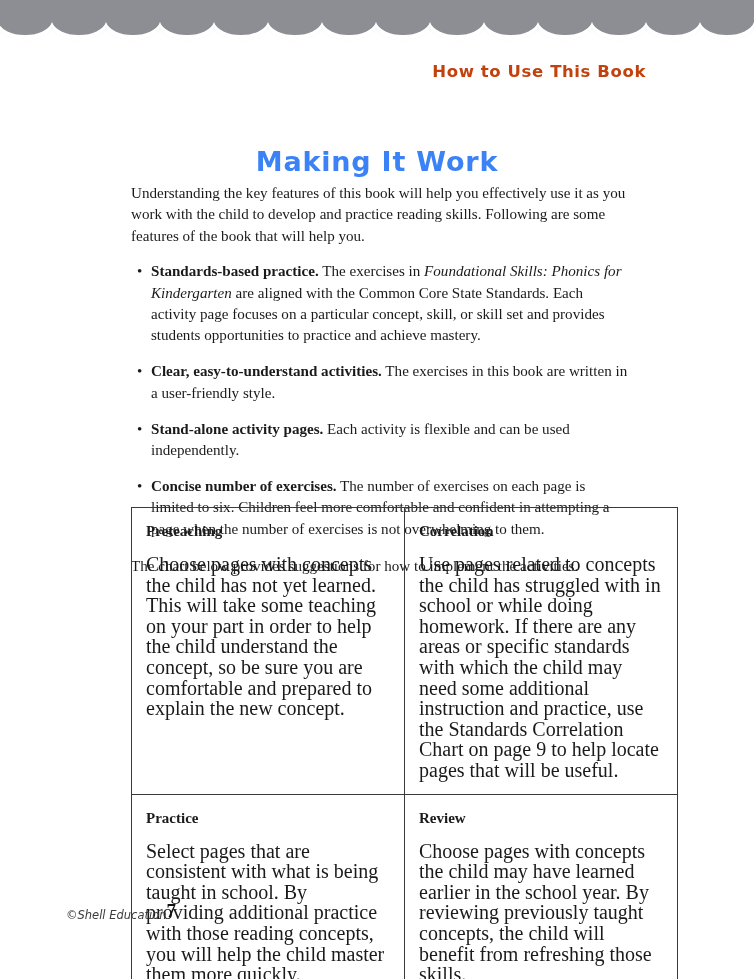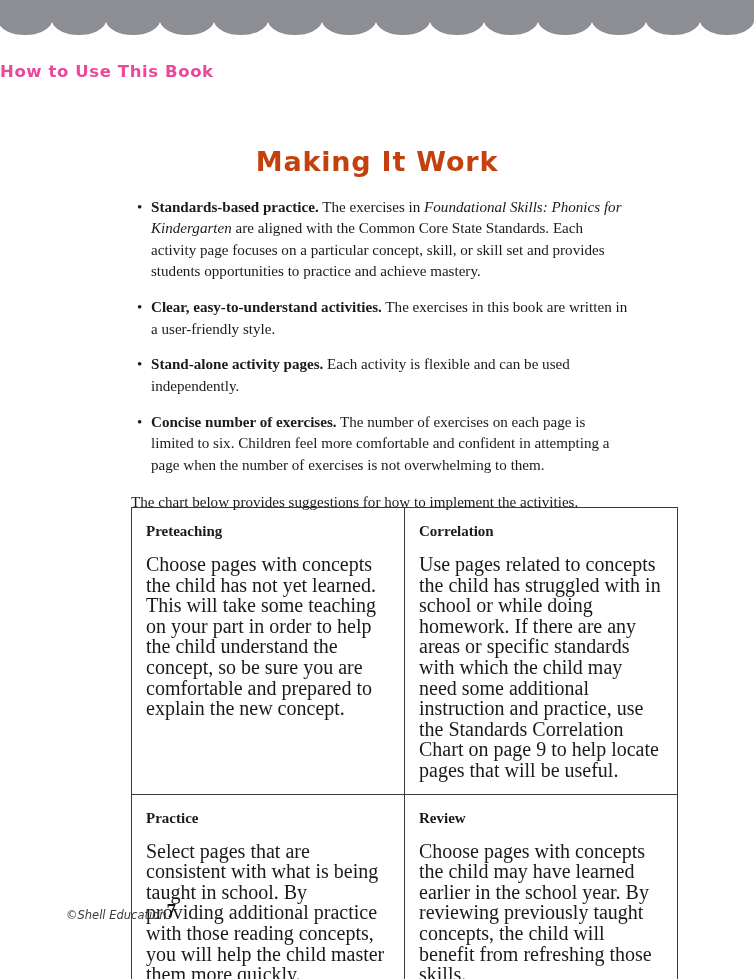--- a/index.html
+++ b/index.html
@@ -28,41 +28,42 @@
   .header-band svg {
     display: block;
   }
 
   
   .running-head {
     position: absolute;
     top: 62px;
     left: 0;
     width: 754px;
+    text-align: right;
     padding-right: 108px;
     box-sizing: border-box;
     font-family: "DejaVu Sans", sans-serif;
     font-size: 16.5px;
     font-weight: 600;
     letter-spacing: 0.6px;
-    color: #ec4899;
+    color: #c2410c;
   }
 
   
   .page-title {
     position: absolute;
     top: 128px;
     left: 0;
     width: 754px;
     text-align: center;
     font-family: "DejaVu Sans", sans-serif;
     font-size: 27px;
     font-weight: 700;
     letter-spacing: 0.8px;
-    color: #c2410c;
+    color: #3b82f6;
   }
 
   
   .content {
     position: absolute;
     top: 183px;
     left: 131px;
     width: 500px;
   }
 
@@ -244,20 +245,21 @@
              Z" fill="#8c8e93"></path>
   </svg>
 </div>
 
 <div class="running-head">How to Use This Book</div>
 
 <h1 class="page-title">Making It Work</h1>
 
 <div class="content">
 
+  <p class="intro-para">Understanding the key features of this book will help you effectively use it as you work with the child to develop and practice reading skills.  Following are some features of the book that will help you.</p>
 
   <ul class="bullet-list">
     <li class="bullet-item">
       <span class="bullet-dot">•</span><span class="bullet-lead">Standards-based practice.</span><span>  The exercises in </span><span class="bullet-ital">Foundational Skills: Phonics for Kindergarten</span><span> are aligned with the Common Core State Standards.  Each activity page focuses on a particular concept, skill, or skill set and provides students opportunities to practice and achieve mastery.</span>
     </li>
     <li class="bullet-item">
       <span class="bullet-dot">•</span><span class="bullet-lead">Clear, easy-to-understand activities.</span><span>  The exercises in this book are written in a user-friendly style.</span>
     </li>
     <li class="bullet-item">
       <span class="bullet-dot">•</span><span class="bullet-lead">Stand-alone activity pages.</span><span>  Each activity is flexible and can be used independently.</span>

